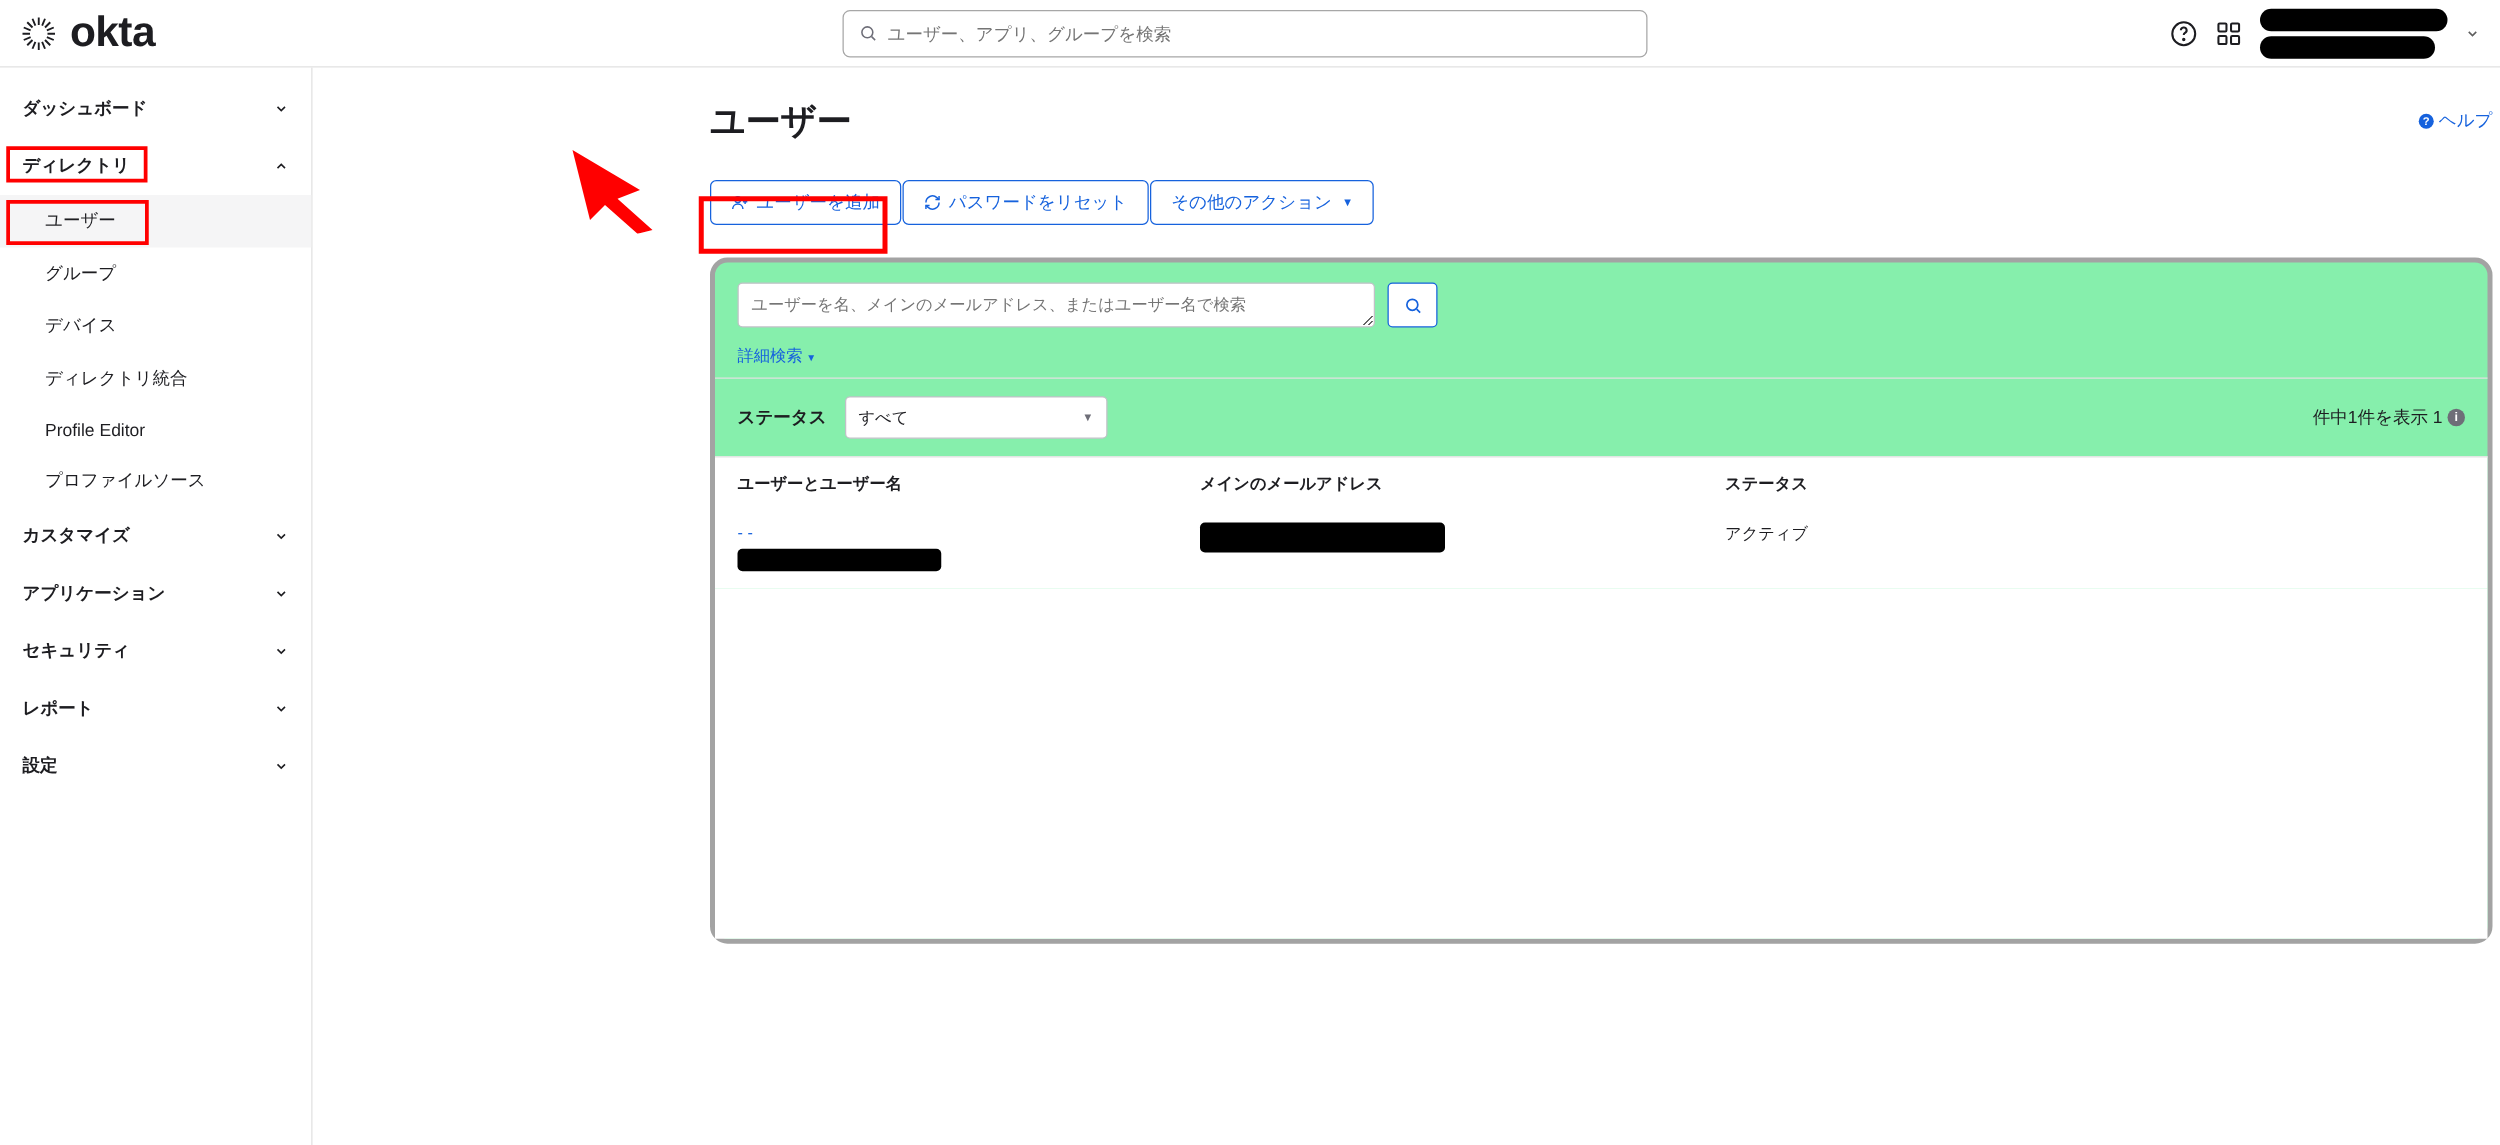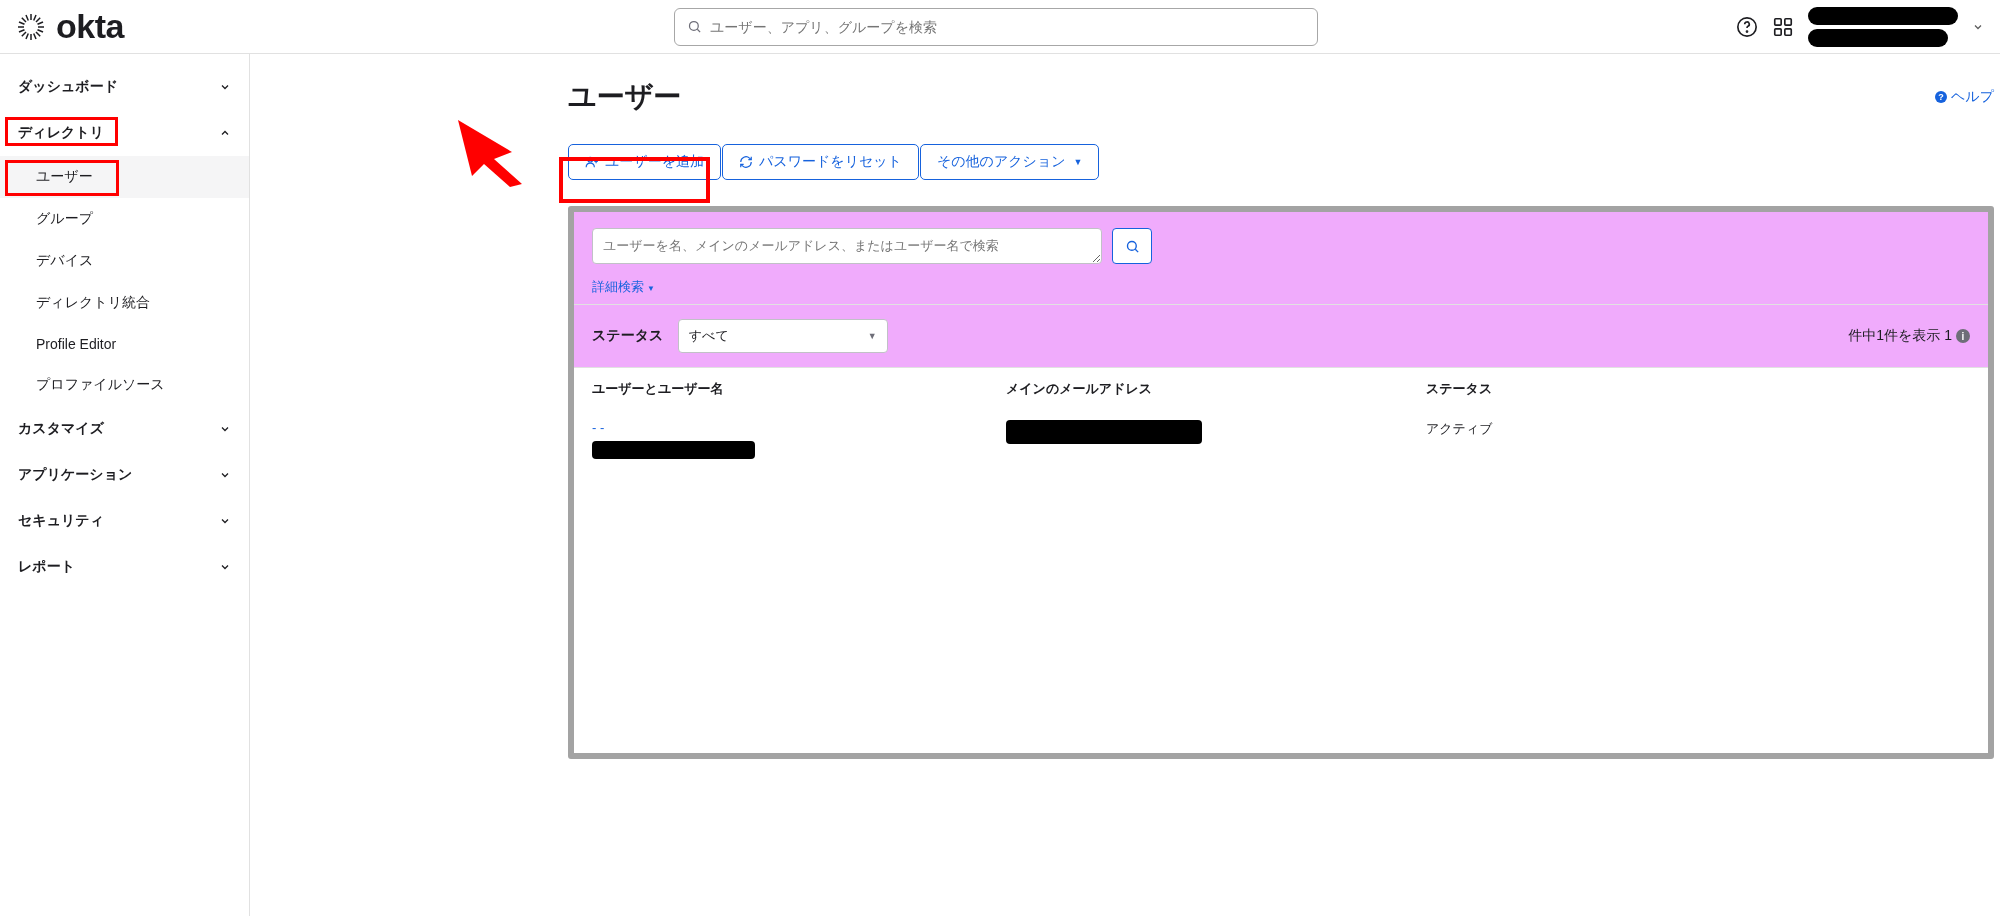--- a/index.html
+++ b/index.html
@@ -34,36 +34,36 @@
     
     .page-head { display: flex; justify-content: space-between; align-items: center; margin-bottom: 28px; }
     .page-title { font-size: 28px; font-weight: 700; }
     .help-link { color: #1662dd; font-size: 14px; display: flex; align-items: center; gap: 4px; }
     .help-dot { width: 12px; height: 12px; border-radius: 50%; background: #1662dd; color: #fff; display: inline-flex; align-items: center; justify-content: center; font-size: 9px; font-weight: 700; }
     
     .action-row { display: flex; gap: 1px; margin-bottom: 26px; }
     .btn { display: inline-flex; align-items: center; gap: 6px; border: 1px solid #1662dd; color: #1662dd; background: #fff; border-radius: 5px; padding: 8px 16px; font-size: 14px; font-weight: 500; cursor: pointer; }
     .btn .caret { font-size: 9px; margin-left: 2px; }
     
-    .panel { border: 6px solid #a3a3a3; border-radius: 3px; background: #f0abfc; }
+    .panel { border: 4px solid #a3a3a3; border-radius: 14px; background: #86efac; }
     .panel-search { padding: 16px 18px 8px 18px; display: flex; gap: 10px; align-items: flex-start; flex-wrap: wrap; }
     .panel-search textarea { width: 510px; height: 36px; border: 1px solid #c1c1c7; border-radius: 4px; padding: 8px 10px; font-size: 13px; font-family: inherit; resize: both; background: #fff; }
     .search-btn { width: 40px; height: 36px; border: 1px solid #1662dd; border-radius: 4px; background: #fff; color: #1662dd; display: flex; align-items: center; justify-content: center; cursor: pointer; }
     .adv { color: #1662dd; font-size: 13px; width: 100%; cursor: pointer; padding-top: 4px;}
     .adv .caret { font-size: 8px; margin-left: 3px; }
     
     .panel-filter { display: flex; justify-content: space-between; align-items: center; padding: 14px 18px; border-top: 1px solid #e1e1e1; }
     .status-label { font-size: 14px; margin-right: 10px; font-weight: 600; }
     .select { display: inline-flex; align-items: center; justify-content: space-between; width: 210px; height: 34px; border: 1px solid #c1c1c7; border-radius: 4px; background: #fff; padding: 0 10px; font-size: 13px; cursor: pointer; }
     .info-i { display: inline-flex; width: 14px; height: 14px; border-radius: 50%; background: #6e6e78; color: #fff; font-size: 10px; font-weight: 700; align-items: center; justify-content: center; margin-left: 4px; }
     .showing { font-size: 14px; display: flex; align-items: center; }
     
     .table-head { display: flex; background: #fff; padding: 12px 18px; font-size: 13px; font-weight: 700; border-top: 1px solid #e1e1e1; }
     .col-user { flex: 0 0 370px; }
-    .col-email { flex: 0 0 420px; margin-left: 44px; }
+    .col-email { flex: 0 0 420px; }
     .col-status { flex: 1; }
     
     .table-row { display: flex; background: #fff; padding: 10px 18px 14px 18px; font-size: 13px; align-items: flex-start; min-height: 56px; }
     .user-cell { display: flex; flex-direction: column; gap: 6px; }
     .user-link { color: #1662dd; text-decoration: none; }
     .redacted2 { background: #000; border-radius: 4px; width: 163px; height: 18px; }
     .redacted3 { background: #000; border-radius: 4px; width: 196px; height: 24px; }
     
     .table-bottom { background: #fff; height: 280px; }
     
@@ -160,20 +160,26 @@
         </svg>
     </div>
     <div class="nav-section">
       <span>セキュリティ</span>
       <svg width="12" height="12" viewBox="0 0 24 24" fill="none" stroke="#1d1d21" stroke-width="2.5">
           <polyline points="6 9 12 15 18 9"></polyline>
         </svg>
     </div>
     <div class="nav-section">
       <span>レポート</span>
+      <svg width="12" height="12" viewBox="0 0 24 24" fill="none" stroke="#1d1d21" stroke-width="2.5">
+          <polyline points="6 9 12 15 18 9"></polyline>
+        </svg>
+    </div>
+    <div class="nav-section">
+      <span>設定</span>
       <svg width="12" height="12" viewBox="0 0 24 24" fill="none" stroke="#1d1d21" stroke-width="2.5">
           <polyline points="6 9 12 15 18 9"></polyline>
         </svg>
     </div>
   </div>
 
   <div class="main">
     <div class="content">
       <div class="page-head">
         <h1 class="page-title">ユーザー</h1>

